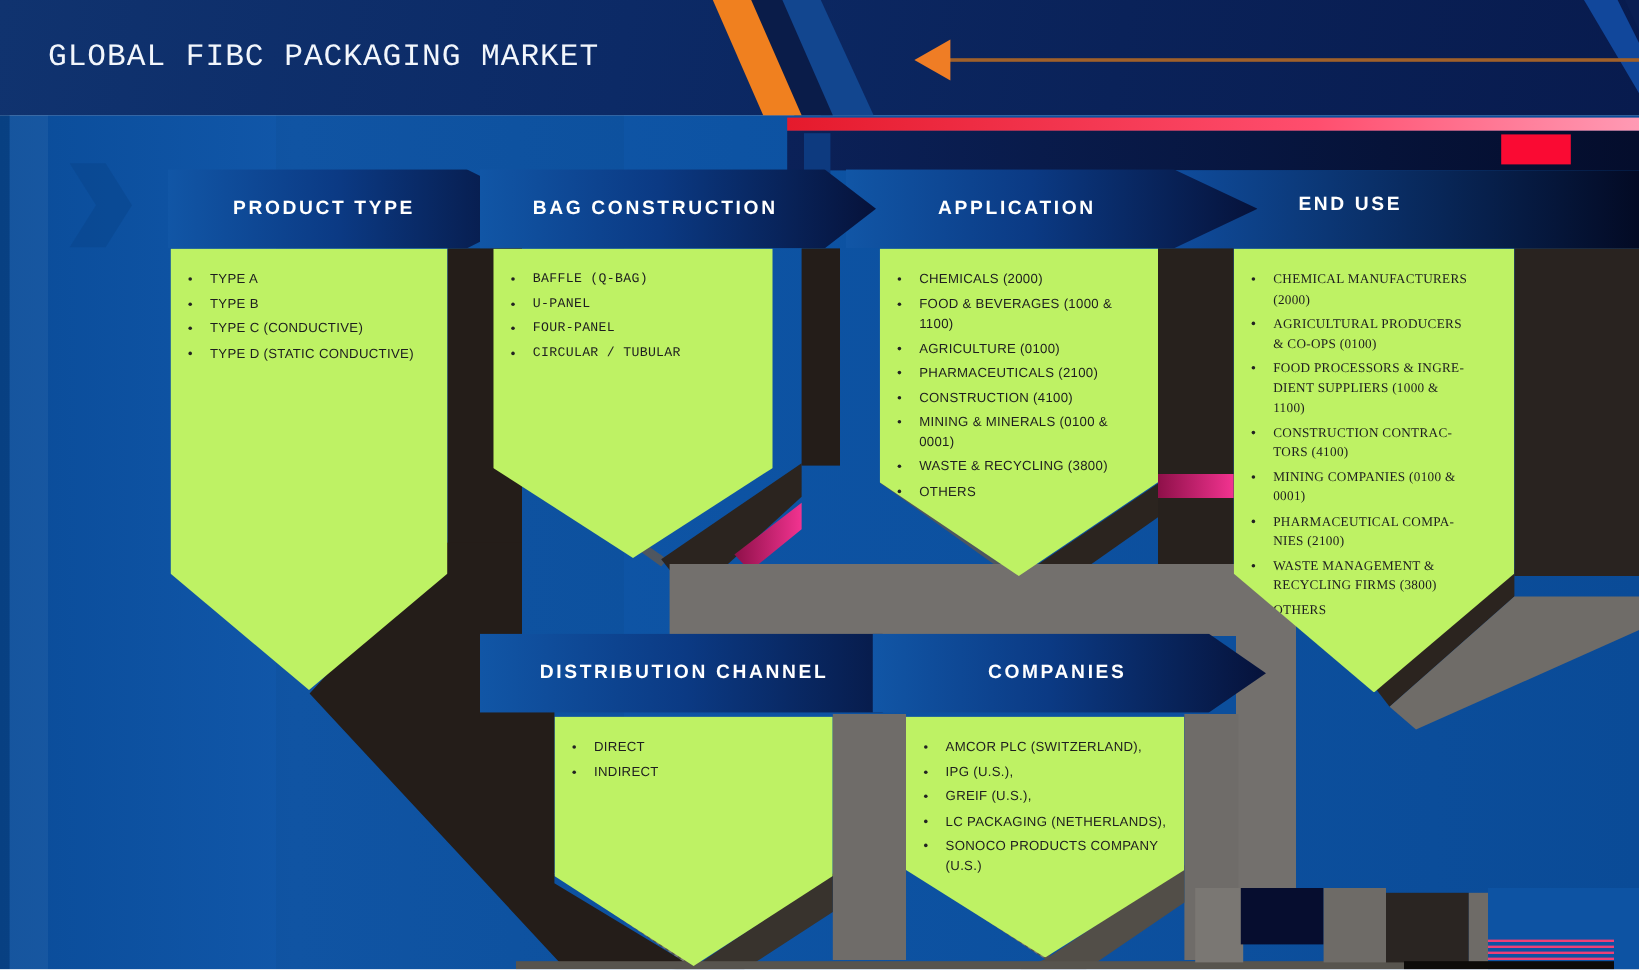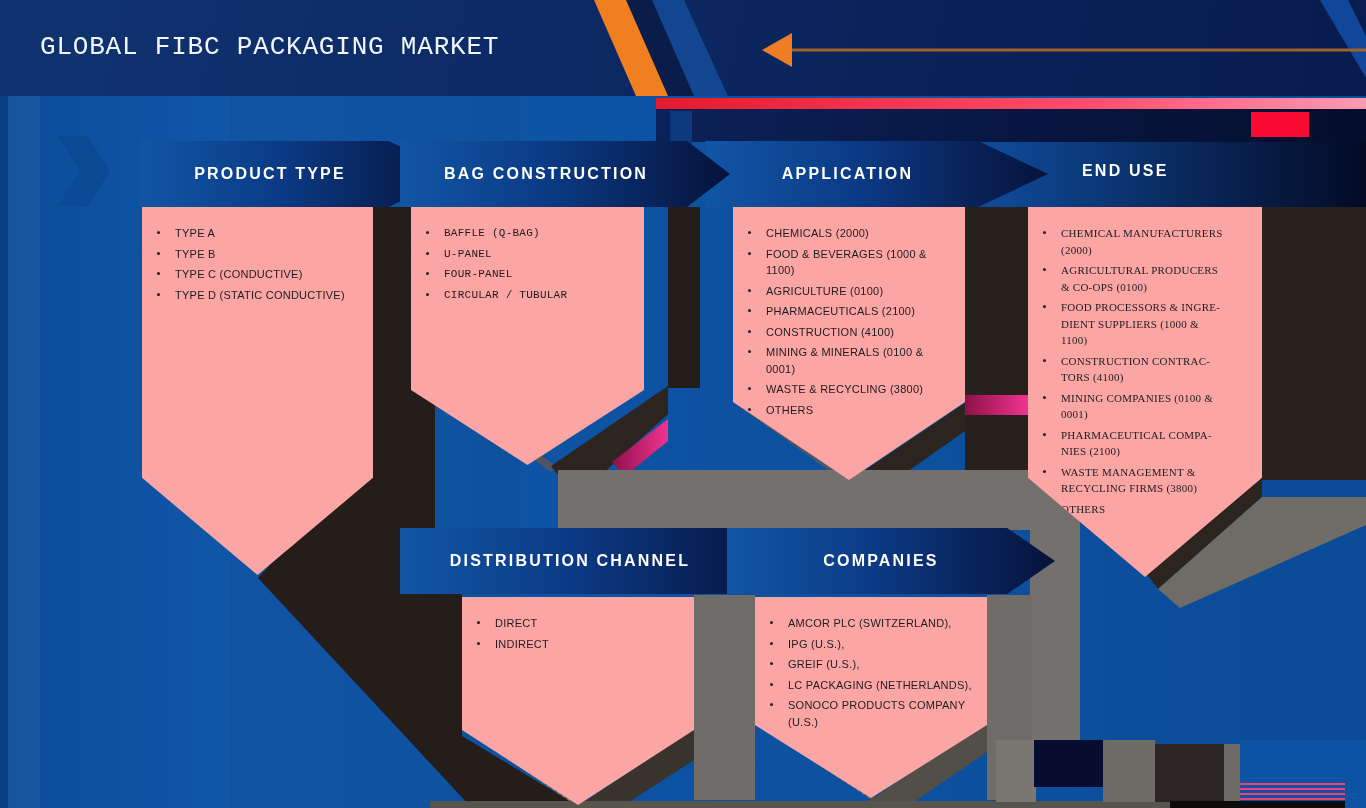--- a/index.html
+++ b/index.html
@@ -24,21 +24,21 @@
     font-size:16px;font-weight:700;letter-spacing:2.2px;white-space:nowrap;}
   .banner-row1{top:141px;}
   .banner-row2{top:528px;}
 
   
   .enduse-label{position:absolute;left:980px;top:142px;width:386px;height:65px;z-index:3;
     color:#ffffff;font-size:16px;font-weight:700;letter-spacing:2.2px;
     display:flex;align-items:center;padding:0 0 8px 102px;box-sizing:border-box;}
 
   
-  .box{position:absolute;background:#fca5a5;z-index:4;box-sizing:border-box;
+  .box{position:absolute;background:#bef264;z-index:4;box-sizing:border-box;
     padding:18px 12px 0 15px;}
   .list{display:flex;flex-direction:column;gap:4px;}
   .li{display:flex;align-items:flex-start;}
   .li .dot{flex:0 0 auto;width:3px;height:3px;border-radius:50%;background:#222222;
     margin:6px 15px 0 0;}
   .li .txt{color:#1d1d1f;font-size:11px;font-weight:500;line-height:16.5px;
     letter-spacing:0.25px;white-space:pre-line;}
 </style>
 </head>
 <body>

